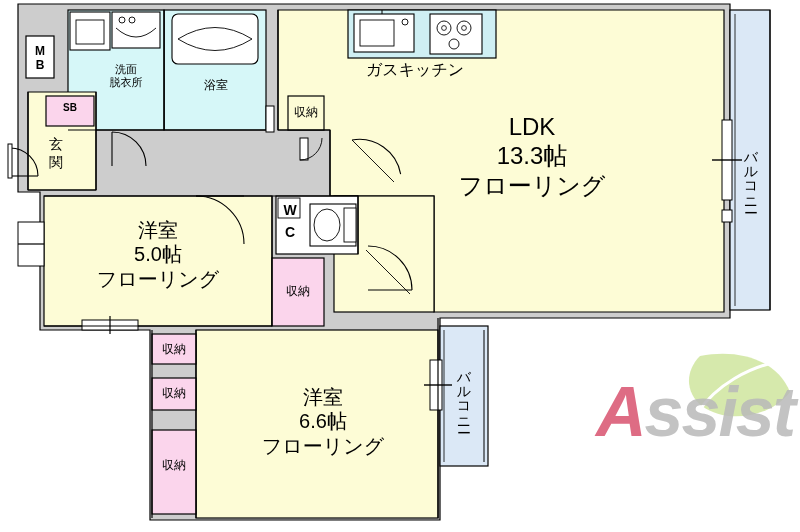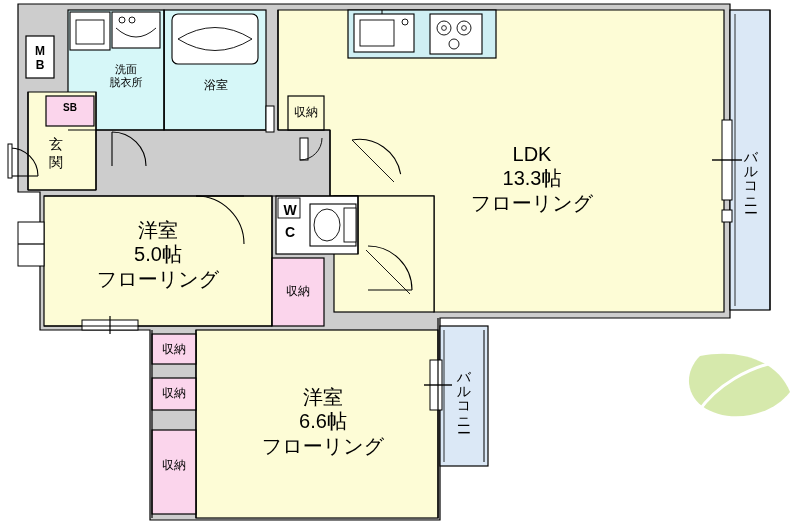--- a/index.html
+++ b/index.html
@@ -201,32 +201,33 @@
     </g>
 
     <g>
       <path d="M700,356 C742,348 778,362 790,392 C770,418 726,424 702,406 C686,394 684,372 700,356 Z" fill="#d4e8a8" opacity="0.95"></path>
       <path d="M698,412 C716,386 748,366 786,360" fill="none" stroke="#ffffff" stroke-width="3"></path>
     </g>
   </svg>
 
   <div class="layer">
 
-    <div class="lbl" style="left:452px; top:142px; width:160px; font-size:20px;">LDK
+    <div class="lbl" style="left:452px; top:112px; width:160px; font-size:24px;">LDK
 13.3帖
 フローリング</div>
 
     <div class="lbl" style="left:68px; top:218px; width:180px; font-size:20px;">洋室
 5.0帖
 フローリング</div>
 
     <div class="lbl" style="left:243px; top:385px; width:160px; font-size:20px;">洋室
 6.6帖
 フローリング</div>
 
+    <div class="lbl" style="left:355px; top:60px; width:120px; font-size:16px;">ガスキッチン</div>
 
     <div class="lbl" style="left:186px; top:78px; width:60px; font-size:12px;">浴室</div>
 
     <div class="lbl" style="left:96px; top:63px; width:60px; font-size:11px;">洗面
 脱衣所</div>
 
     <div class="lbl" style="left:46px; top:136px; width:20px; font-size:14px; line-height:1.25;">玄
 関</div>
 
     <div class="lbl" style="left:52px; top:102px; width:36px; font-size:10px; font-weight:bold;">SB</div>
@@ -246,14 +247,17 @@
 
     <div class="lbl" style="left:160px; top:386px; width:28px; font-size:12px;">収納</div>
 
     <div class="lbl" style="left:160px; top:458px; width:28px; font-size:12px;">収納</div>
 
     <div class="lbl vert" style="left:743px; top:128px; height:90px; font-size:14px;">バルコニー</div>
 
     <div class="lbl vert" style="left:456px; top:348px; height:90px; font-size:14px;">バルコニー</div>
   </div>
 
+  <div class="watermark">
+    <span class="wm-a">A</span><span>ssist</span>
+  </div>
 
 </div>
 
 </body></html>

